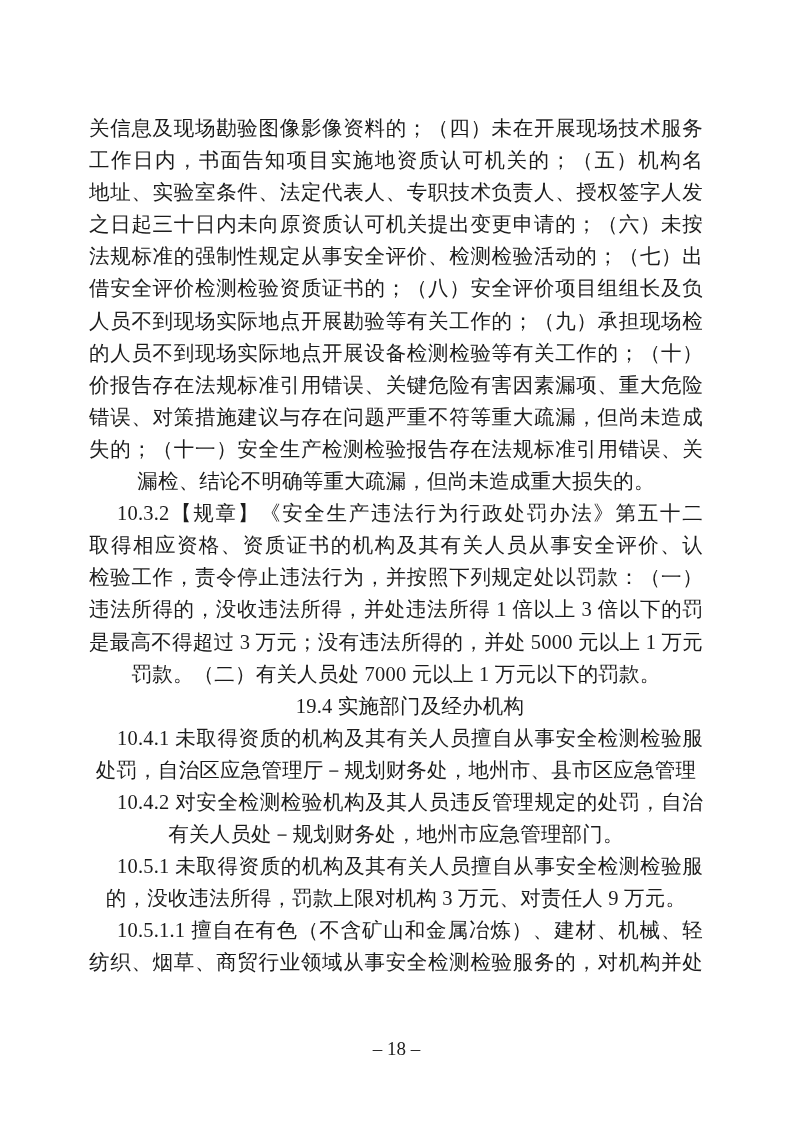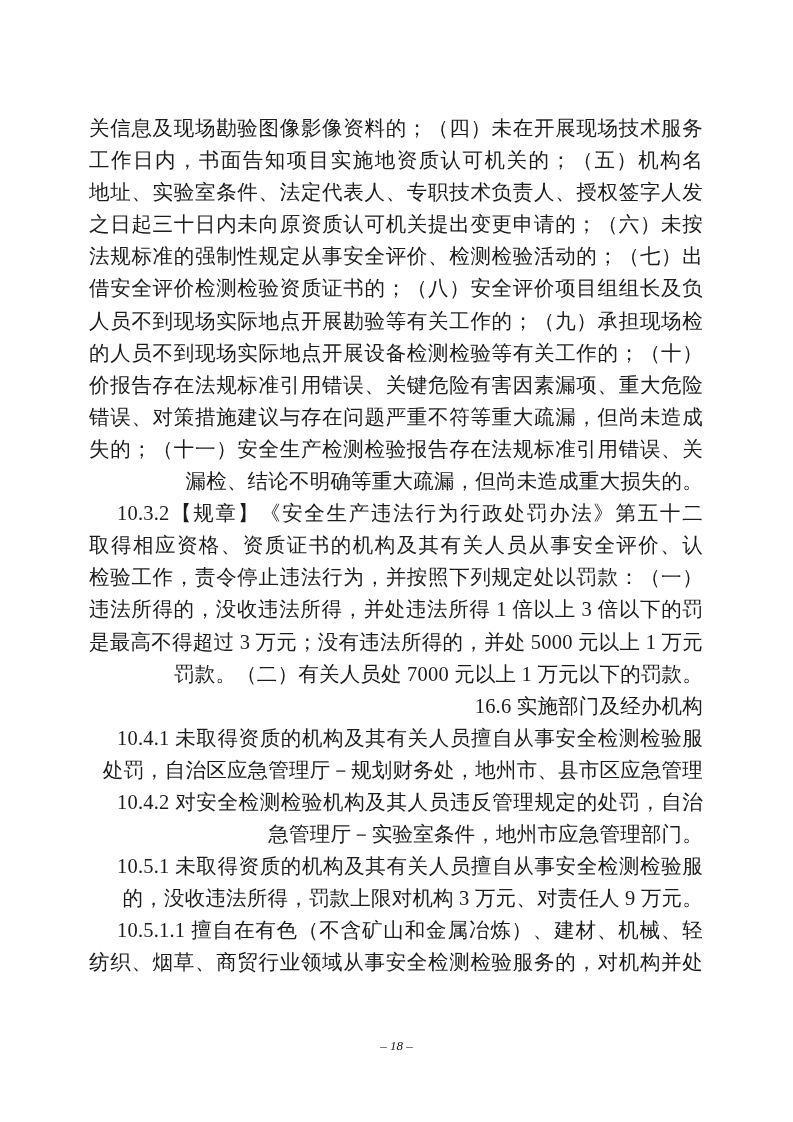--- a/index.html
+++ b/index.html
@@ -25,38 +25,37 @@
     left: 89px;
     top: 112px;
     width: 614px;
     font-size: 20.5px;
     line-height: 32.1px;
     letter-spacing: 0.2px;
   }
   .line {
     height: 32.1px;
     overflow: hidden;
-    text-align: right;
+    text-align: center;
   }
   .line.fill {
     text-align: justify;
     text-align-last: justify;
   }
   .line.indent {
     text-indent: 28px;
   }
   .footer {
     position: absolute;
     left: 0;
     right: 0;
     top: 1038px;
     text-align: center;
-    font-size: 13px;
+    font-size: 19px;
     color: #1c1c1c;
-    font-style: italic;
   }
 </style>
 </head>
 <body>
 
 <div class="page" style="background: rgb(255, 255, 255); color: rgb(28, 28, 28);">
   <div class="content">
       <div class="line fill">关信息及现场勘验图像影像资料的；（四）未在开展现场技术服务前七个</div>
       <div class="line fill">工作日内，书面告知项目实施地资质认可机关的；（五）机构名称、注册</div>
       <div class="line fill">地址、实验室条件、法定代表人、专职技术负责人、授权签字人发生变化</div>
@@ -68,25 +67,25 @@
       <div class="line fill">价报告存在法规标准引用错误、关键危险有害因素漏项、重大危险源辨识</div>
       <div class="line fill">错误、对策措施建议与存在问题严重不符等重大疏漏，但尚未造成重大损</div>
       <div class="line fill">失的；（十一）安全生产检测检验报告存在法规标准引用错误、关键项目</div>
       <div class="line">漏检、结论不明确等重大疏漏，但尚未造成重大损失的。</div>
       <div class="line indent fill">10.3.2【规章】《安全生产违法行为行政处罚办法》第五十二条：未</div>
       <div class="line fill">取得相应资格、资质证书的机构及其有关人员从事安全评价、认证、检测、</div>
       <div class="line fill">检验工作，责令停止违法行为，并按照下列规定处以罚款：（一）机构有</div>
       <div class="line fill">违法所得的，没收违法所得，并处违法所得 1 倍以上 3 倍以下的罚款，但</div>
       <div class="line fill">是最高不得超过 3 万元；没有违法所得的，并处 5000 元以上 1 万元以下的</div>
       <div class="line">罚款。（二）有关人员处 7000 元以上 1 万元以下的罚款。</div>
-      <div class="line indent">16.6 实施部门及经办机构</div>
+      <div class="line indent">19.4 实施部门及经办机构</div>
       <div class="line indent fill">10.4.1 未取得资质的机构及其有关人员擅自从事安全检测检验服务的</div>
       <div class="line">处罚，自治区应急管理厅－规划财务处，地州市、县市区应急管理部门。</div>
       <div class="line indent fill">10.4.2 对安全检测检验机构及其人员违反管理规定的处罚，自治区应</div>
-      <div class="line">急管理厅－实验室条件，地州市应急管理部门。</div>
+      <div class="line">有关人员处－规划财务处，地州市应急管理部门。</div>
       <div class="line indent fill">10.5.1 未取得资质的机构及其有关人员擅自从事安全检测检验服务</div>
       <div class="line">的，没收违法所得，罚款上限对机构 3 万元、对责任人 9 万元。</div>
       <div class="line indent fill">10.5.1.1 擅自在有色（不含矿山和金属冶炼）、建材、机械、轻工、</div>
       <div class="line fill">纺织、烟草、商贸行业领域从事安全检测检验服务的，对机构并处违法所</div>
     </div>
   <div class="footer">
     <span>– 18 –</span>
   </div>
 </div>
 

